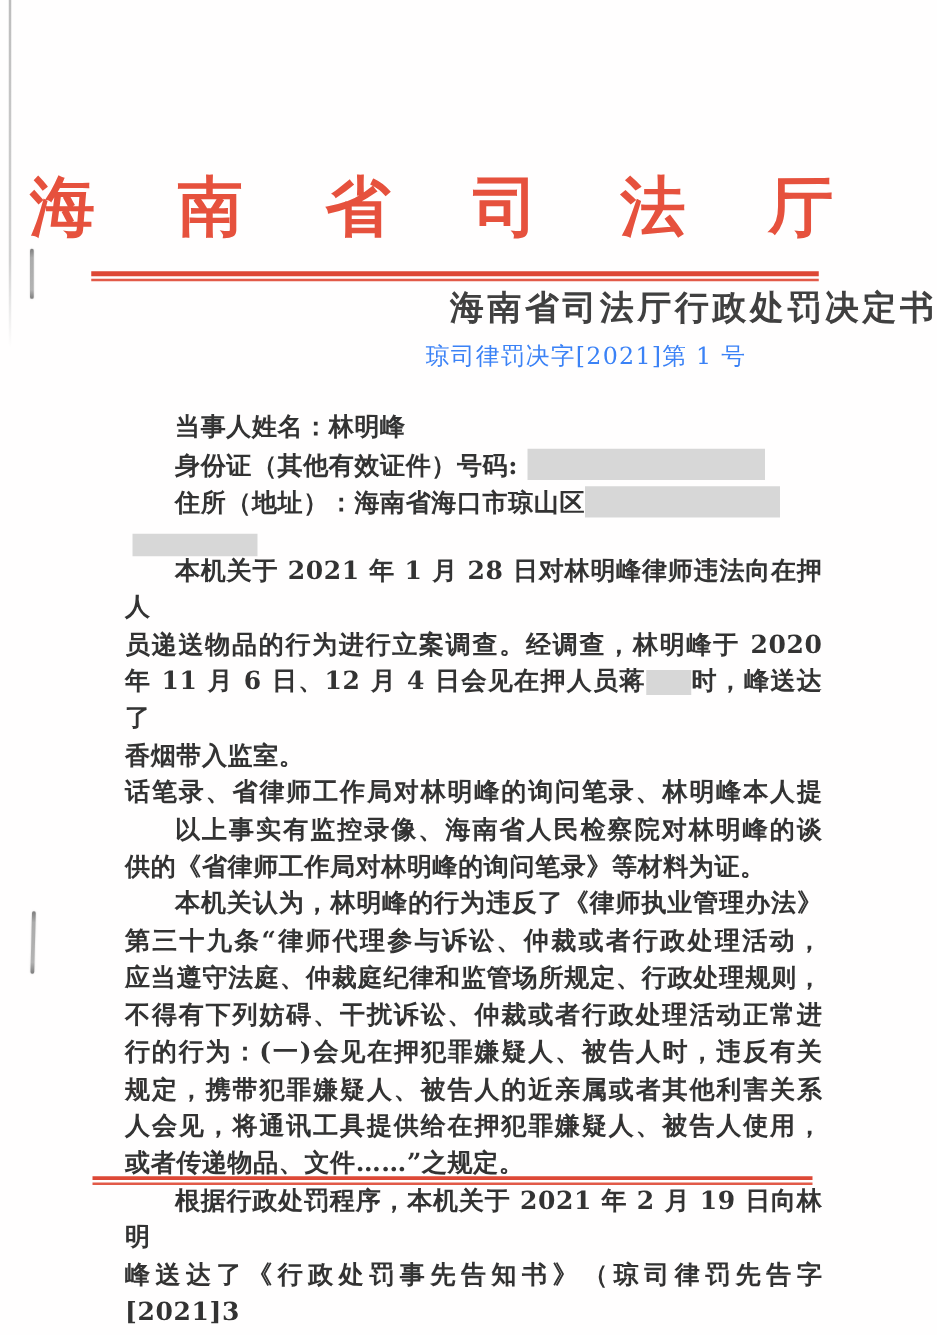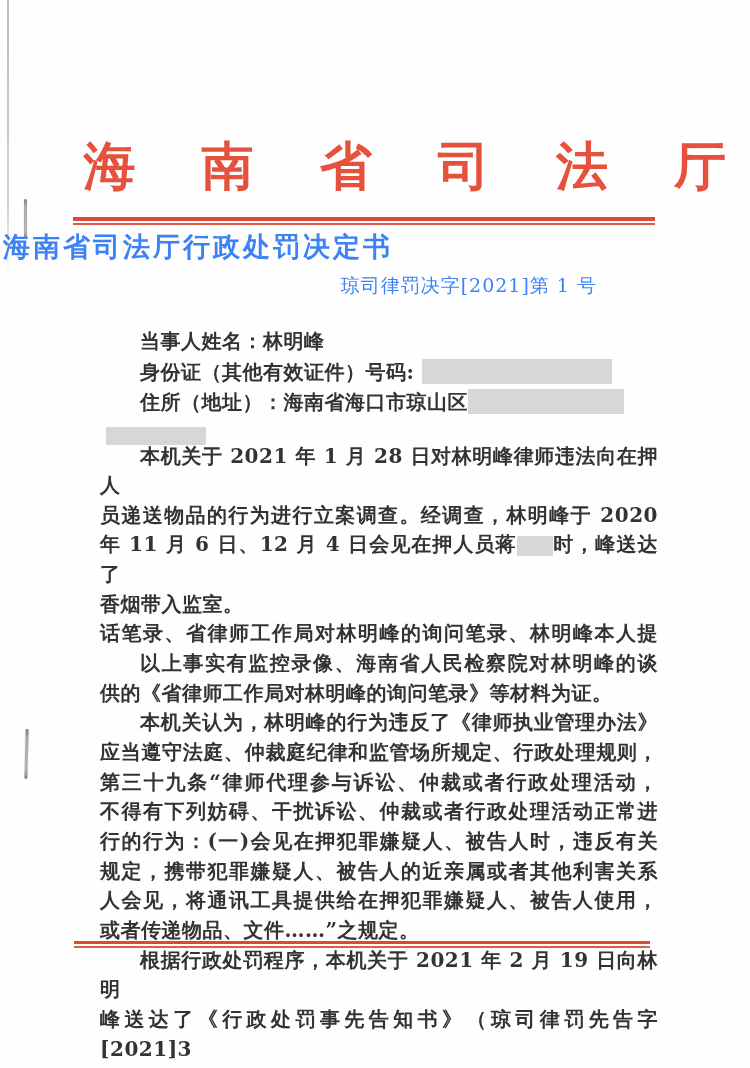--- a/index.html
+++ b/index.html
@@ -17,37 +17,37 @@
     position:absolute; width:3px; border-radius:2px;
     background:linear-gradient(to bottom,#7d7d7d,#ababab 18%,#b3b3b3 82%,#7d7d7d);
     box-shadow:0 0 1px rgba(120,120,120,.6);
   }
   .staple.s1 { left:24px; top:199px; height:40px; }
   .staple.s2 { left:25px; top:729px; height:50px; transform:rotate(1.5deg); }
 
   
   .letterhead {
     position:absolute; top:136px; left:0; width:100%;
-    text-align:right; text-indent:24px; letter-spacing:24px;
+    text-align:left; text-indent:24px; letter-spacing:24px;
     font-size:52px; font-weight:bold; line-height:60px;
     color:#e6513d;
   }
   .head-rule {
     position:absolute; top:217px; left:73px; width:582px; height:2px;
     border-top:4px solid #dd4836; border-bottom:2px solid #e25a48;
   }
   .foot-rule {
     position:absolute; top:941px; left:74px; width:576px; height:2px;
     border-top:3px solid #dd4836; border-bottom:2px solid #e25a48;
   }
 
   .doc-title {
     position:absolute; top:231px; left:0; width:100%; margin:0;
-    text-align:left; text-indent:3px; letter-spacing:3px;
-    font-size:27px; font-weight:bold; color:#3b82f6; line-height:32px;
+    text-align:right; text-indent:3px; letter-spacing:3px;
+    font-size:27px; font-weight:bold; color:#404040; line-height:32px;
   }
   .doc-number {
     position:absolute; top:273px; right:153px;
     font-size:19px; letter-spacing:1px; color:#3b82f6; line-height:24px;
   }
 
   
   #body-content {
     position:absolute; top:326px; left:100px; width:558px;
     font-size:20px; letter-spacing:0.5px; color:#333;
@@ -85,22 +85,22 @@
       </div>
     <div id="paragraphs">
         <div class="line indent just"><span>本机关于 2021 年 1 月 28 日对林明峰律师违法向在押人</span></div>
         <div class="line just"><span>员递送物品的行为进行立案调查。经调查，林明峰于 2020</span></div>
         <div class="line just"><span>年 11 月 6 日、12 月 4 日会见在押人员蒋</span><span class="redact" style="width: 36px; height: 20px;"></span><span>时，峰送达了</span></div>
         <div class="line"><span>香烟带入监室。</span></div>
         <div class="line just"><span>话笔录、省律师工作局对林明峰的询问笔录、林明峰本人提</span></div>
         <div class="line indent just"><span>以上事实有监控录像、海南省人民检察院对林明峰的谈</span></div>
         <div class="line"><span>供的《省律师工作局对林明峰的询问笔录》等材料为证。</span></div>
         <div class="line indent just"><span>本机关认为，林明峰的行为违反了《律师执业管理办法》</span></div>
+        <div class="line just"><span>第三十九条“律师代理参与诉讼、仲裁或者行政处理活动，</span></div>
         <div class="line just"><span>应当遵守法庭、仲裁庭纪律和监管场所规定、行政处理规则，</span></div>
-        <div class="line just"><span>第三十九条“律师代理参与诉讼、仲裁或者行政处理活动，</span></div>
         <div class="line just"><span>不得有下列妨碍、干扰诉讼、仲裁或者行政处理活动正常进</span></div>
         <div class="line just"><span>行的行为：(一)会见在押犯罪嫌疑人、被告人时，违反有关</span></div>
         <div class="line just"><span>规定，携带犯罪嫌疑人、被告人的近亲属或者其他利害关系</span></div>
         <div class="line just"><span>人会见，将通讯工具提供给在押犯罪嫌疑人、被告人使用，</span></div>
         <div class="line"><span>或者传递物品、文件……”之规定。</span></div>
         <div class="line indent just"><span>根据行政处罚程序，本机关于 2021 年 2 月 19 日向林明</span></div>
         <div class="line just"><span>峰送达了《行政处罚事先告知书》（琼司律罚先告字[2021]3</span></div>
       </div>
   </div>
 

